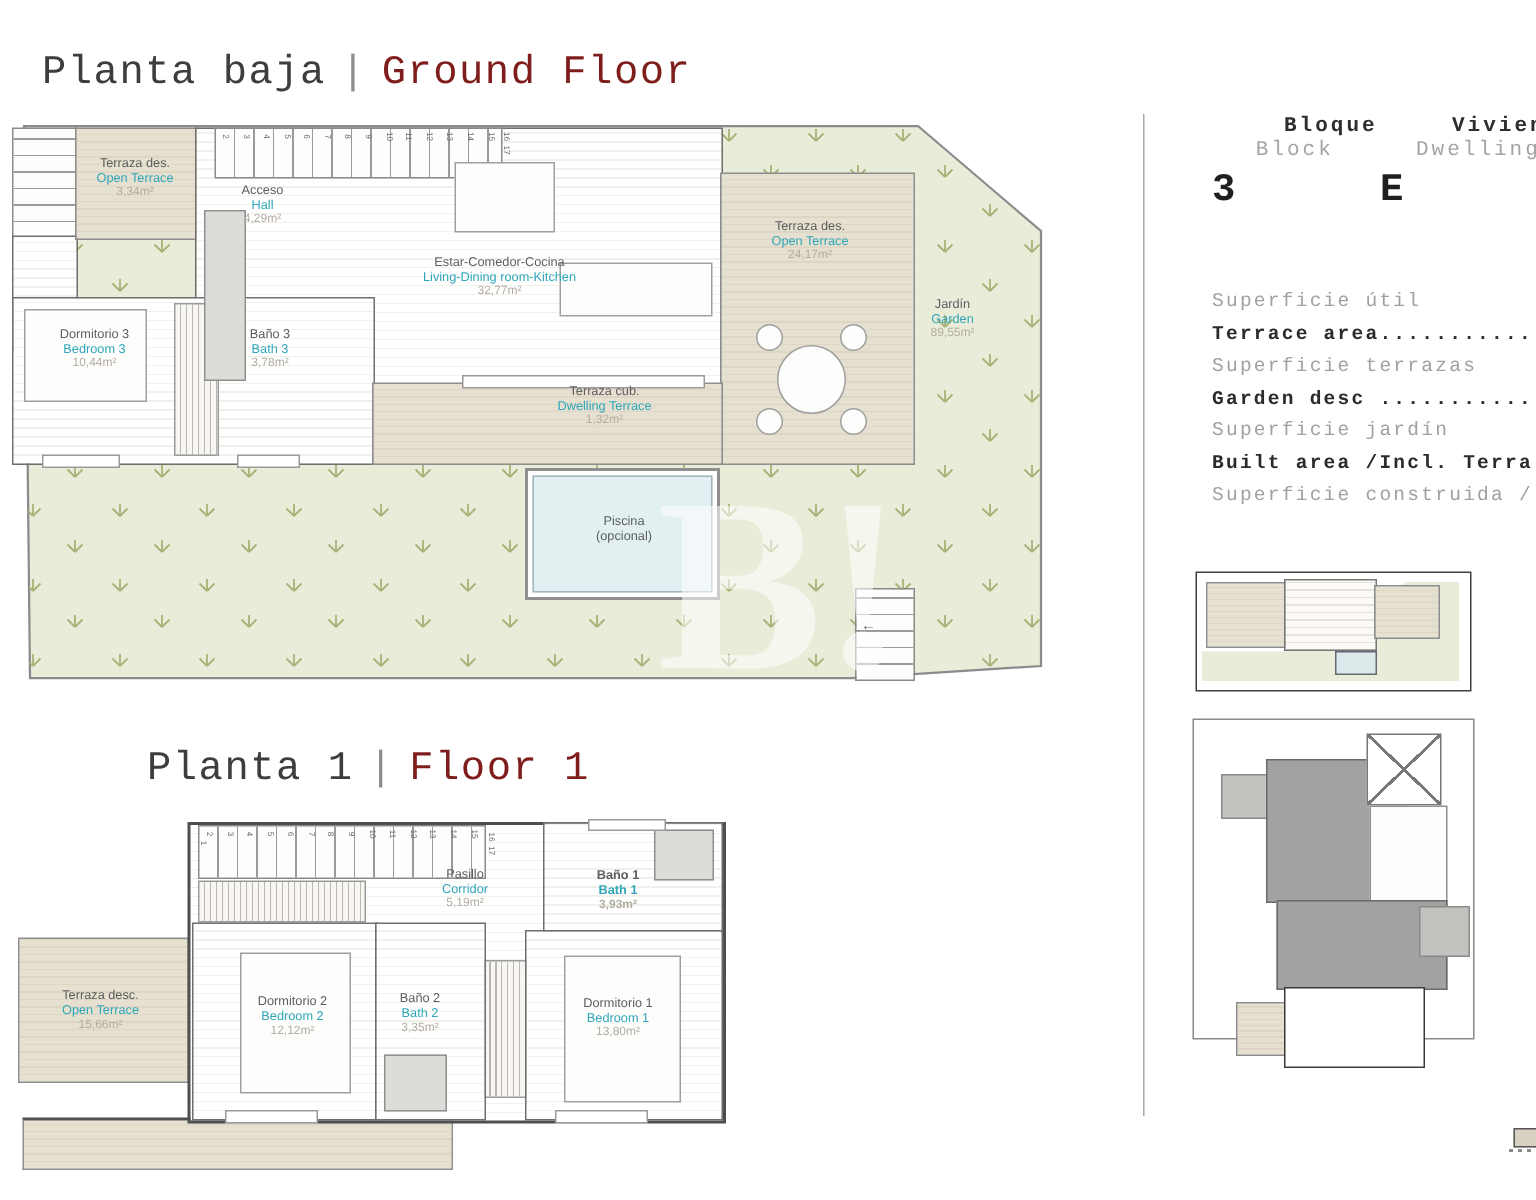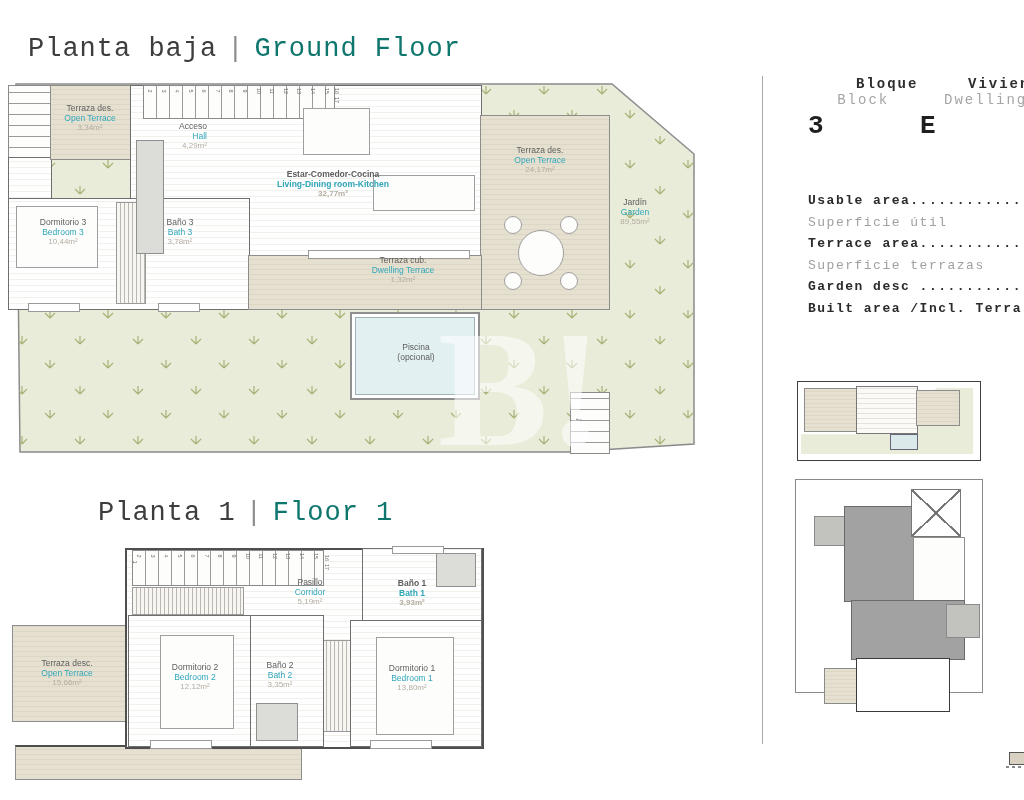--- a/index.html
+++ b/index.html
@@ -2,21 +2,21 @@
 <html><head>
 <meta charset="utf-8">
 <style>
   html,body{margin:0;padding:0;background:#ffffff;}
   .canvas{position:relative;width:1024px;height:800px;background:#fff;overflow:hidden;
           font-family:"Liberation Sans",sans-serif;}
 
   
   .plan-title{position:absolute;font-family:"Liberation Mono","DejaVu Sans Mono",monospace;
               font-size:27px;letter-spacing:1px;white-space:nowrap;color:#3d3d3d;}
-  .plan-title .t-en{color:#0f766e;}
+  .plan-title .t-en{color:#7f1d1d;}
   .plan-title .t-sep{color:#8d8d8d;padding:0 10px;}
 
   
   .abs{position:absolute;}
   .room{position:absolute;border:1.5px solid #6f6f6f;
         background:repeating-linear-gradient(0deg,#ffffff 0 5px,#f2f0ea 5px 6px);}
   .terrace{position:absolute;border:1px solid #8d8d8d;
         background:repeating-linear-gradient(0deg,#e6e0d1 0 4px,#ded6c4 4px 5px);}
   .closet{position:absolute;border:1px solid #9a9a9a;background:
         repeating-linear-gradient(90deg,#f7f6f2 0 3px,#b9b7b0 3px 4px);}
@@ -140,26 +140,26 @@
     <div class="stairs-v" style="left:562px;top:312px;width:38px;height:60px;"></div>
     <div class="abs" style="left:566px;top:332px;font-size:10px;color:#666;">←</div>
 
     <div class="watermark" style="left:430px;top:215px;font-size:165px;">B!</div>
 
     <div class="room-label" style="left:82px;top:38px;">
       <div class="lbl-es">Terraza des.</div>
       <div class="lbl-en">Open Terrace</div>
       <div class="lbl-area">3,34m²</div>
     </div>
-    <div class="room-label" style="left:185px;top:56px;text-align:right;">
+    <div class="room-label" style="left:167px;top:56px;">
       <div class="lbl-es">Acceso</div>
       <div class="lbl-en">Hall</div>
       <div class="lbl-area">4,29m²</div>
     </div>
-    <div class="room-label" style="left:325px;top:104px;font-weight:bold;">
+    <div class="room-label" style="left:325px;top:104px;">
       <div class="lbl-es">Estar-Comedor-Cocina</div>
       <div class="lbl-en">Living-Dining room-Kitchen</div>
       <div class="lbl-area">32,77m²</div>
     </div>
     <div class="room-label" style="left:55px;top:152px;">
       <div class="lbl-es">Dormitorio 3</div>
       <div class="lbl-en">Bedroom 3</div>
       <div class="lbl-area">10,44m²</div>
     </div>
     <div class="room-label" style="left:172px;top:152px;">
@@ -281,26 +281,27 @@
     <div class="ip-label-en">Block</div>
     <div class="ip-value">3</div>
   </div>
   <div class="abs mono" style="left:920px;top:76px;">
     <div class="ip-label-es">Vivienda</div>
     <div class="ip-label-en">Dwelling</div>
     <div class="ip-value">E</div>
   </div>
 
   <div class="area-rows">
-    <div class="area-en">Usable area............</div>
     <div class="area-es">Superficie útil</div>
     <div class="area-en">Terrace area...........</div>
     <div class="area-es">Superficie terrazas</div>
     <div class="area-en">Garden desc ...........</div>
+    <div class="area-es">Superficie jardín</div>
     <div class="area-en">Built area /Incl. Terra</div>
+    <div class="area-es">Superficie construida /</div>
   </div>
 
   <div class="thumb" style="left:797px;top:381px;width:182px;height:78px;border:1.5px solid #3f3f3f;">
     <div class="abs" style="left:3px;top:6px;width:172px;height:66px;background:#e9ecd9;
          clip-path:polygon(0 70%,33% 70%,33% 36%,62% 36%,79% 0,100% 0,100% 100%,0 100%);"></div>
     <div class="abs" style="left:6px;top:6px;width:52px;height:42px;border:1px solid #8d8d8d;
          background:repeating-linear-gradient(0deg,#e6e0d1 0 3px,#ded6c4 3px 4px);"></div>
     <div class="abs" style="left:58px;top:4px;width:60px;height:46px;border:1px solid #777;
          background:repeating-linear-gradient(0deg,#fbfaf7 0 4px,#e4e2db 4px 5px);"></div>
     <div class="abs" style="left:118px;top:8px;width:42px;height:34px;border:1px solid #8d8d8d;

